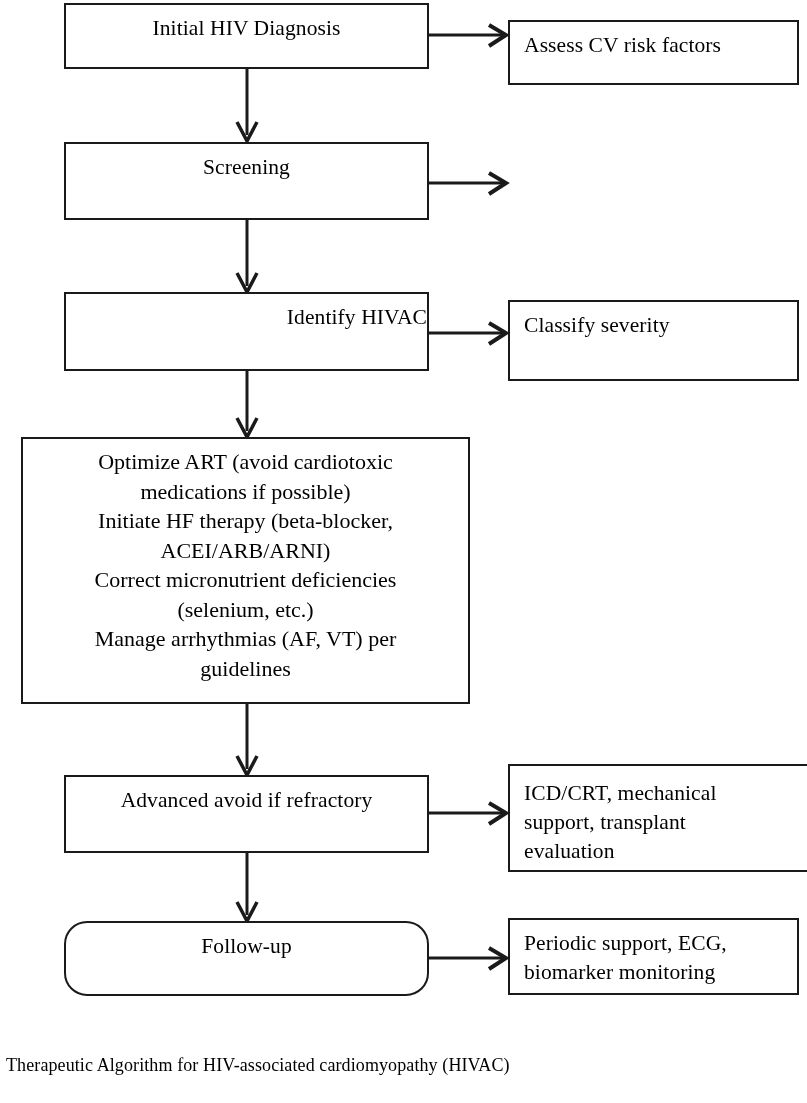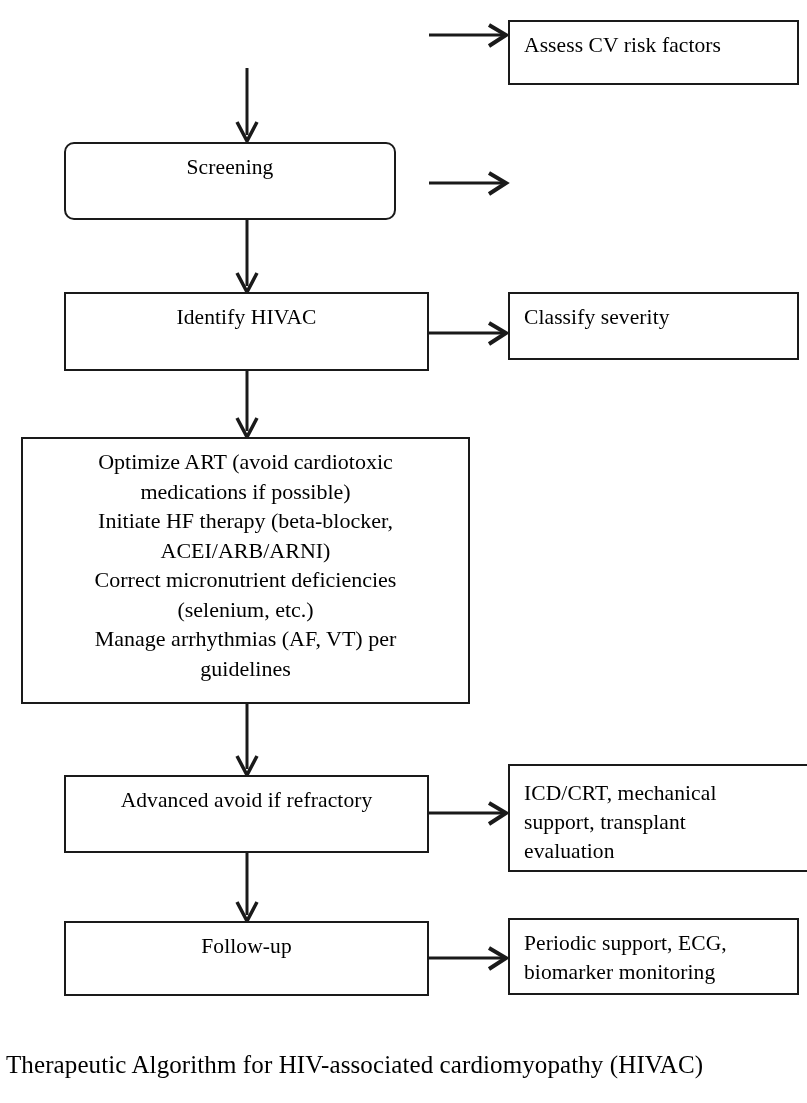--- a/index.html
+++ b/index.html
@@ -71,21 +71,21 @@
     width: 100%;
     text-align: center;
     padding-top: 8px;
     white-space: pre-line;
   }
   .caption {
     position: absolute;
     left: 6px;
     top: 1052px;
     width: 795px;
-    font-size: 25px;
+    font-size: 18px;
     line-height: 26px;
     text-align: left;
     letter-spacing: 0.1px;
   }
 </style>
 </head>
 <body>
 
 <div id="canvas">
 
@@ -138,54 +138,57 @@
       </g>
 
       <g>
         <line x1="429" y1="958" x2="503" y2="958"></line>
         <polyline points="489,948 506,958 489,969" stroke-width="4"></polyline>
       </g>
 
     </g>
   </svg>
 
-
-  <div class="node node-center" style="left:64px; top:142px; width:332px; height:78px;border-radius:10px;">
+  <div class="node node-center" style="left:64px; top:3px; width:365px; height:66px;">
+    <div class="node-text">Initial  HIV Diagnosis</div>
+  </div>
+
+  <div class="node node-center" style="left:64px; top:142px; width:365px; height:78px;">
     <div class="node-text">Screening</div>
   </div>
 
-  <div class="node node-center" style="left:64px; top:292px; width:365px; height:79px;">
+  <div class="node node-center" style="left:64px; top:292px; width:365px; height:79px;text-align:right;">
     <div class="node-text">Identify HIVAC</div>
   </div>
 
   <div class="node node-center" style="left:21px; top:437px; width:449px; height:267px;">
     <div class="treat-text">Optimize ART (avoid cardiotoxic
 medications if possible)
 Initiate HF therapy (beta-blocker,
 ACEI/ARB/ARNI)
 Correct micronutrient deficiencies
 (selenium, etc.)
 Manage arrhythmias (AF, VT) per
 guidelines</div>
   </div>
 
   <div class="node node-center" style="left:64px; top:775px; width:365px; height:78px;">
     <div class="node-text">Advanced avoid if refractory</div>
   </div>
 
-  <div class="node node-center" style="left:64px; top:921px; width:365px; height:75px;">
+  <div class="node node-center" style="left:64px; top:921px; width:365px; height:75px;border-radius:23px;">
     <div class="node-text">Follow-up</div>
   </div>
 
   <div class="node node-left" style="left:508px; top:20px; width:291px; height:65px;">
     <div class="node-text">Assess CV risk factors</div>
   </div>
 
 
-  <div class="node node-left" style="left:508px; top:292px; width:291px; height:68px;">
+  <div class="node node-left" style="left:508px; top:300px; width:291px; height:81px;">
     <div class="node-text">Classify severity</div>
   </div>
 
   <div class="node node-left" style="left:508px; top:764px; width:345px; height:108px;justify-content:center;">
     <div class="node-text"> ICD/CRT, mechanical
 support, transplant
 evaluation</div>
   </div>
 
   <div class="node node-left" style="left:508px; top:918px; width:291px; height:77px;">

